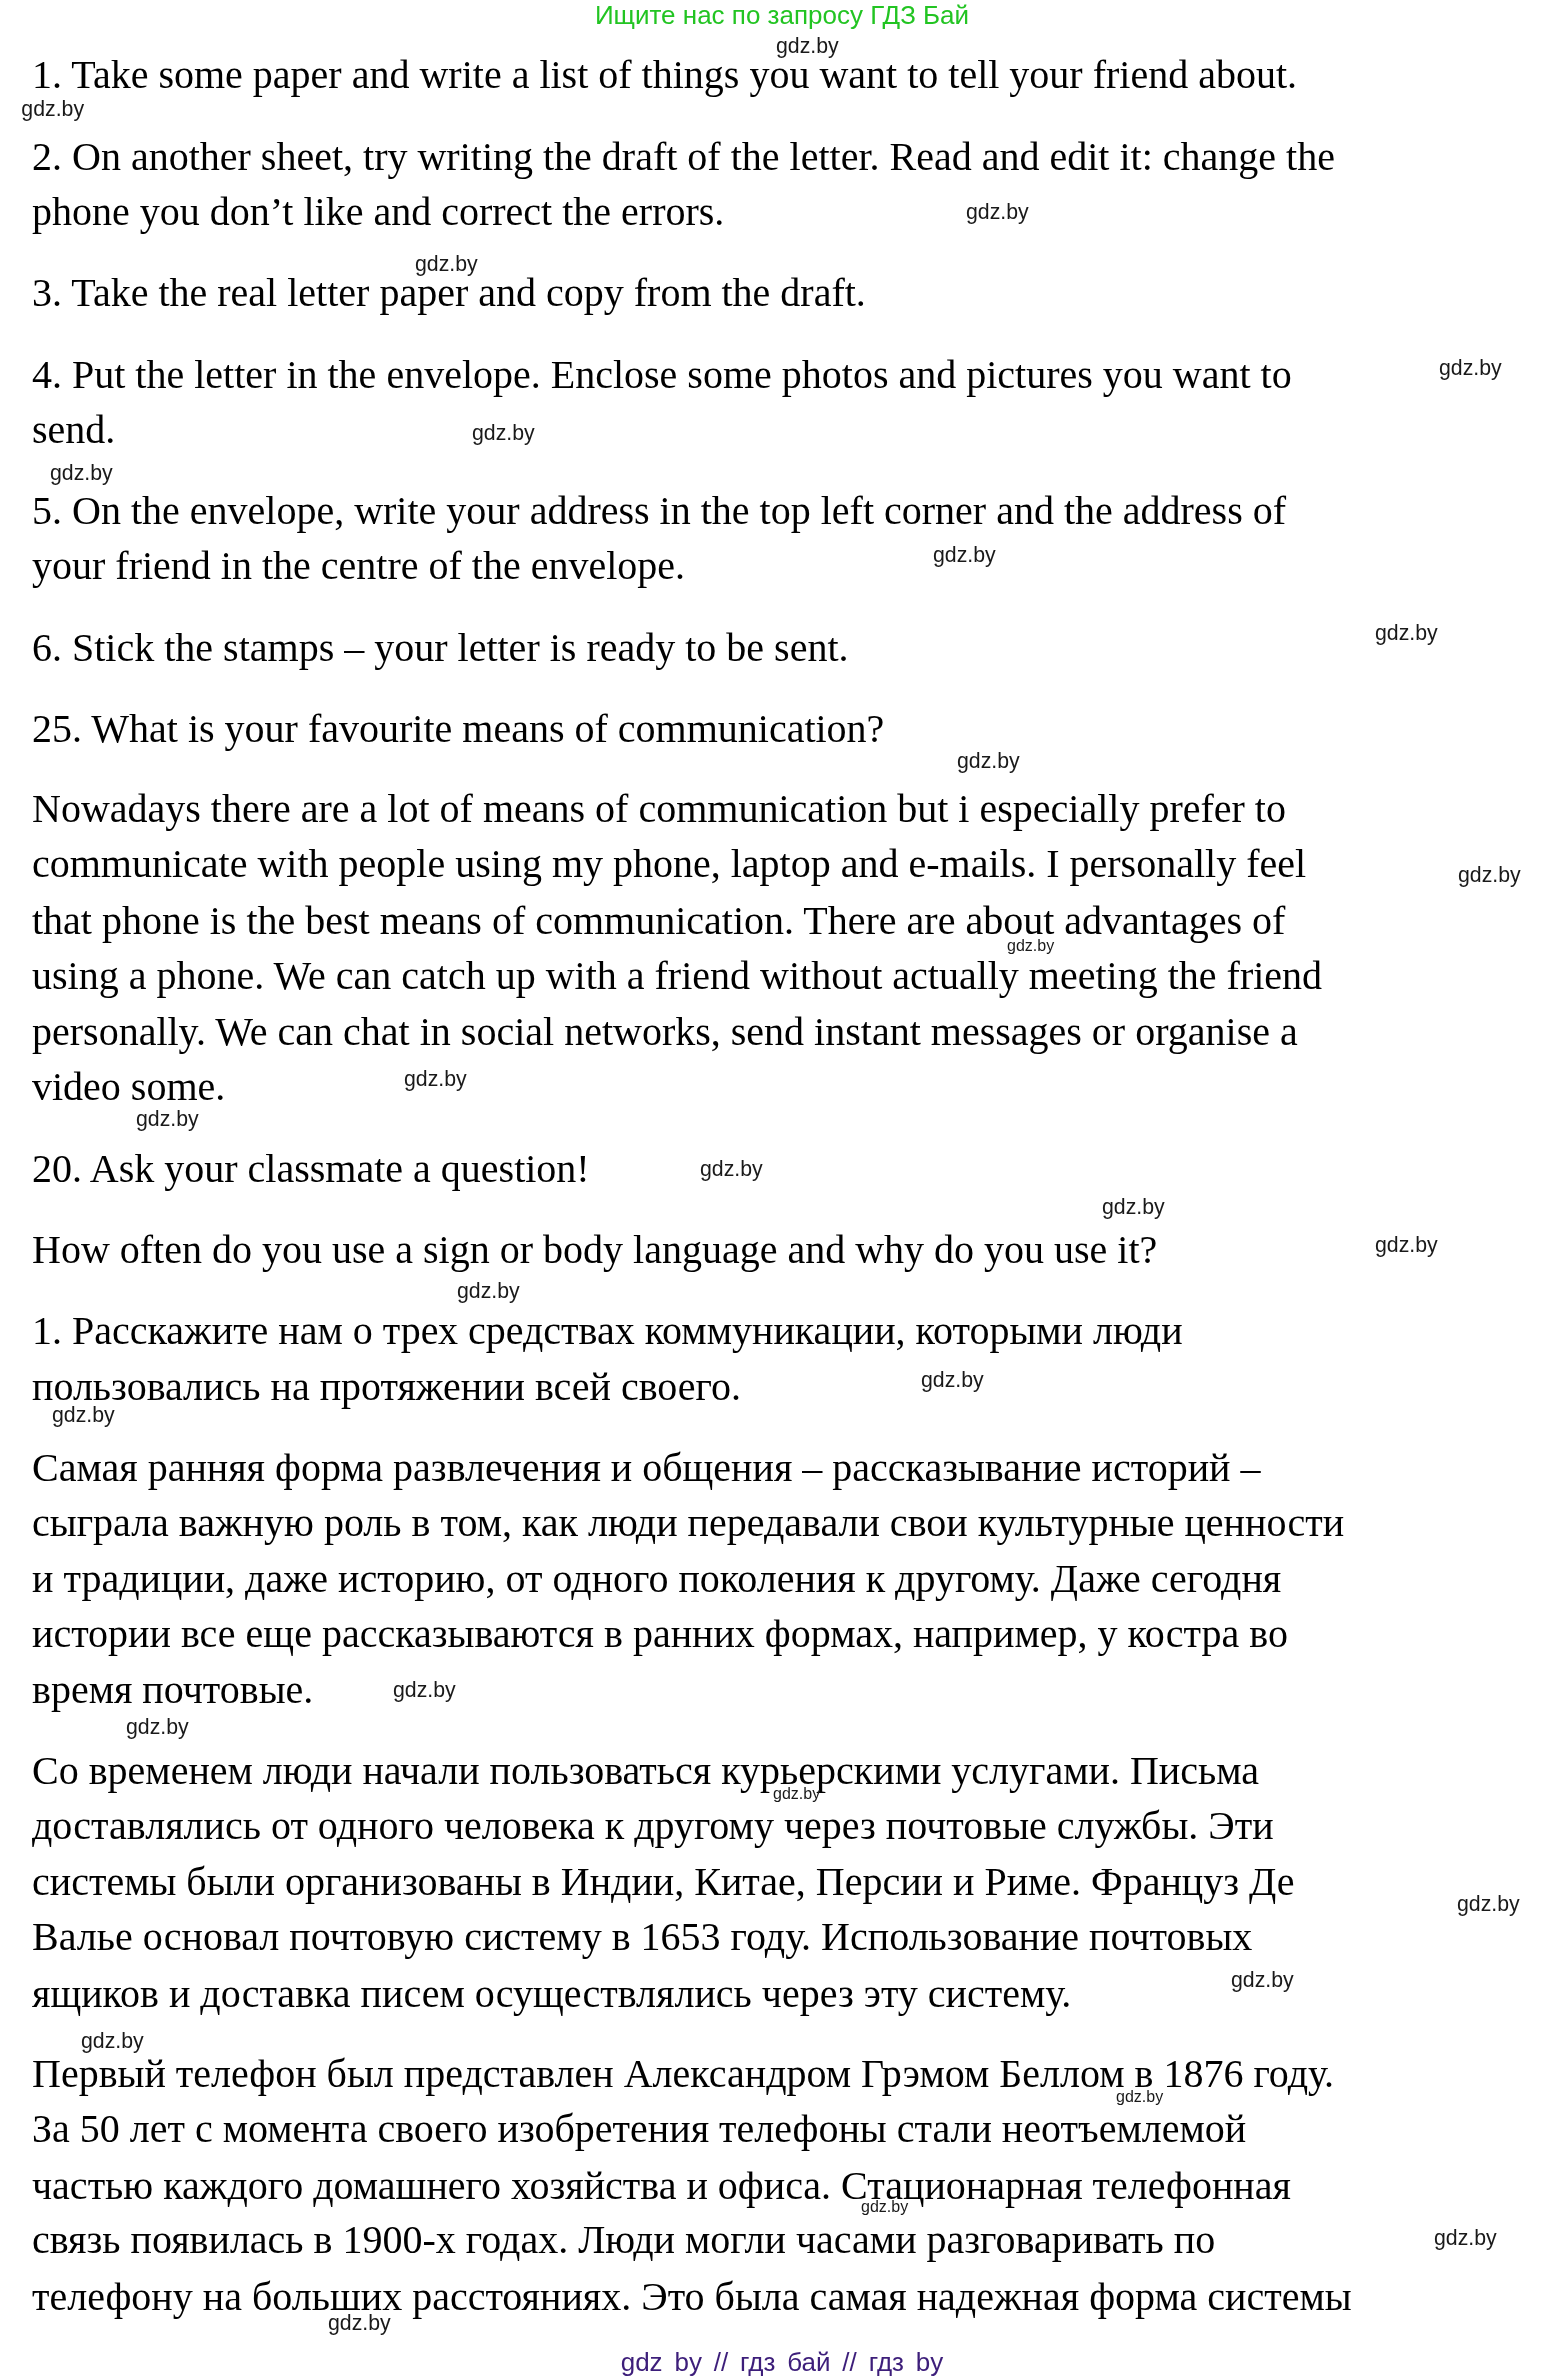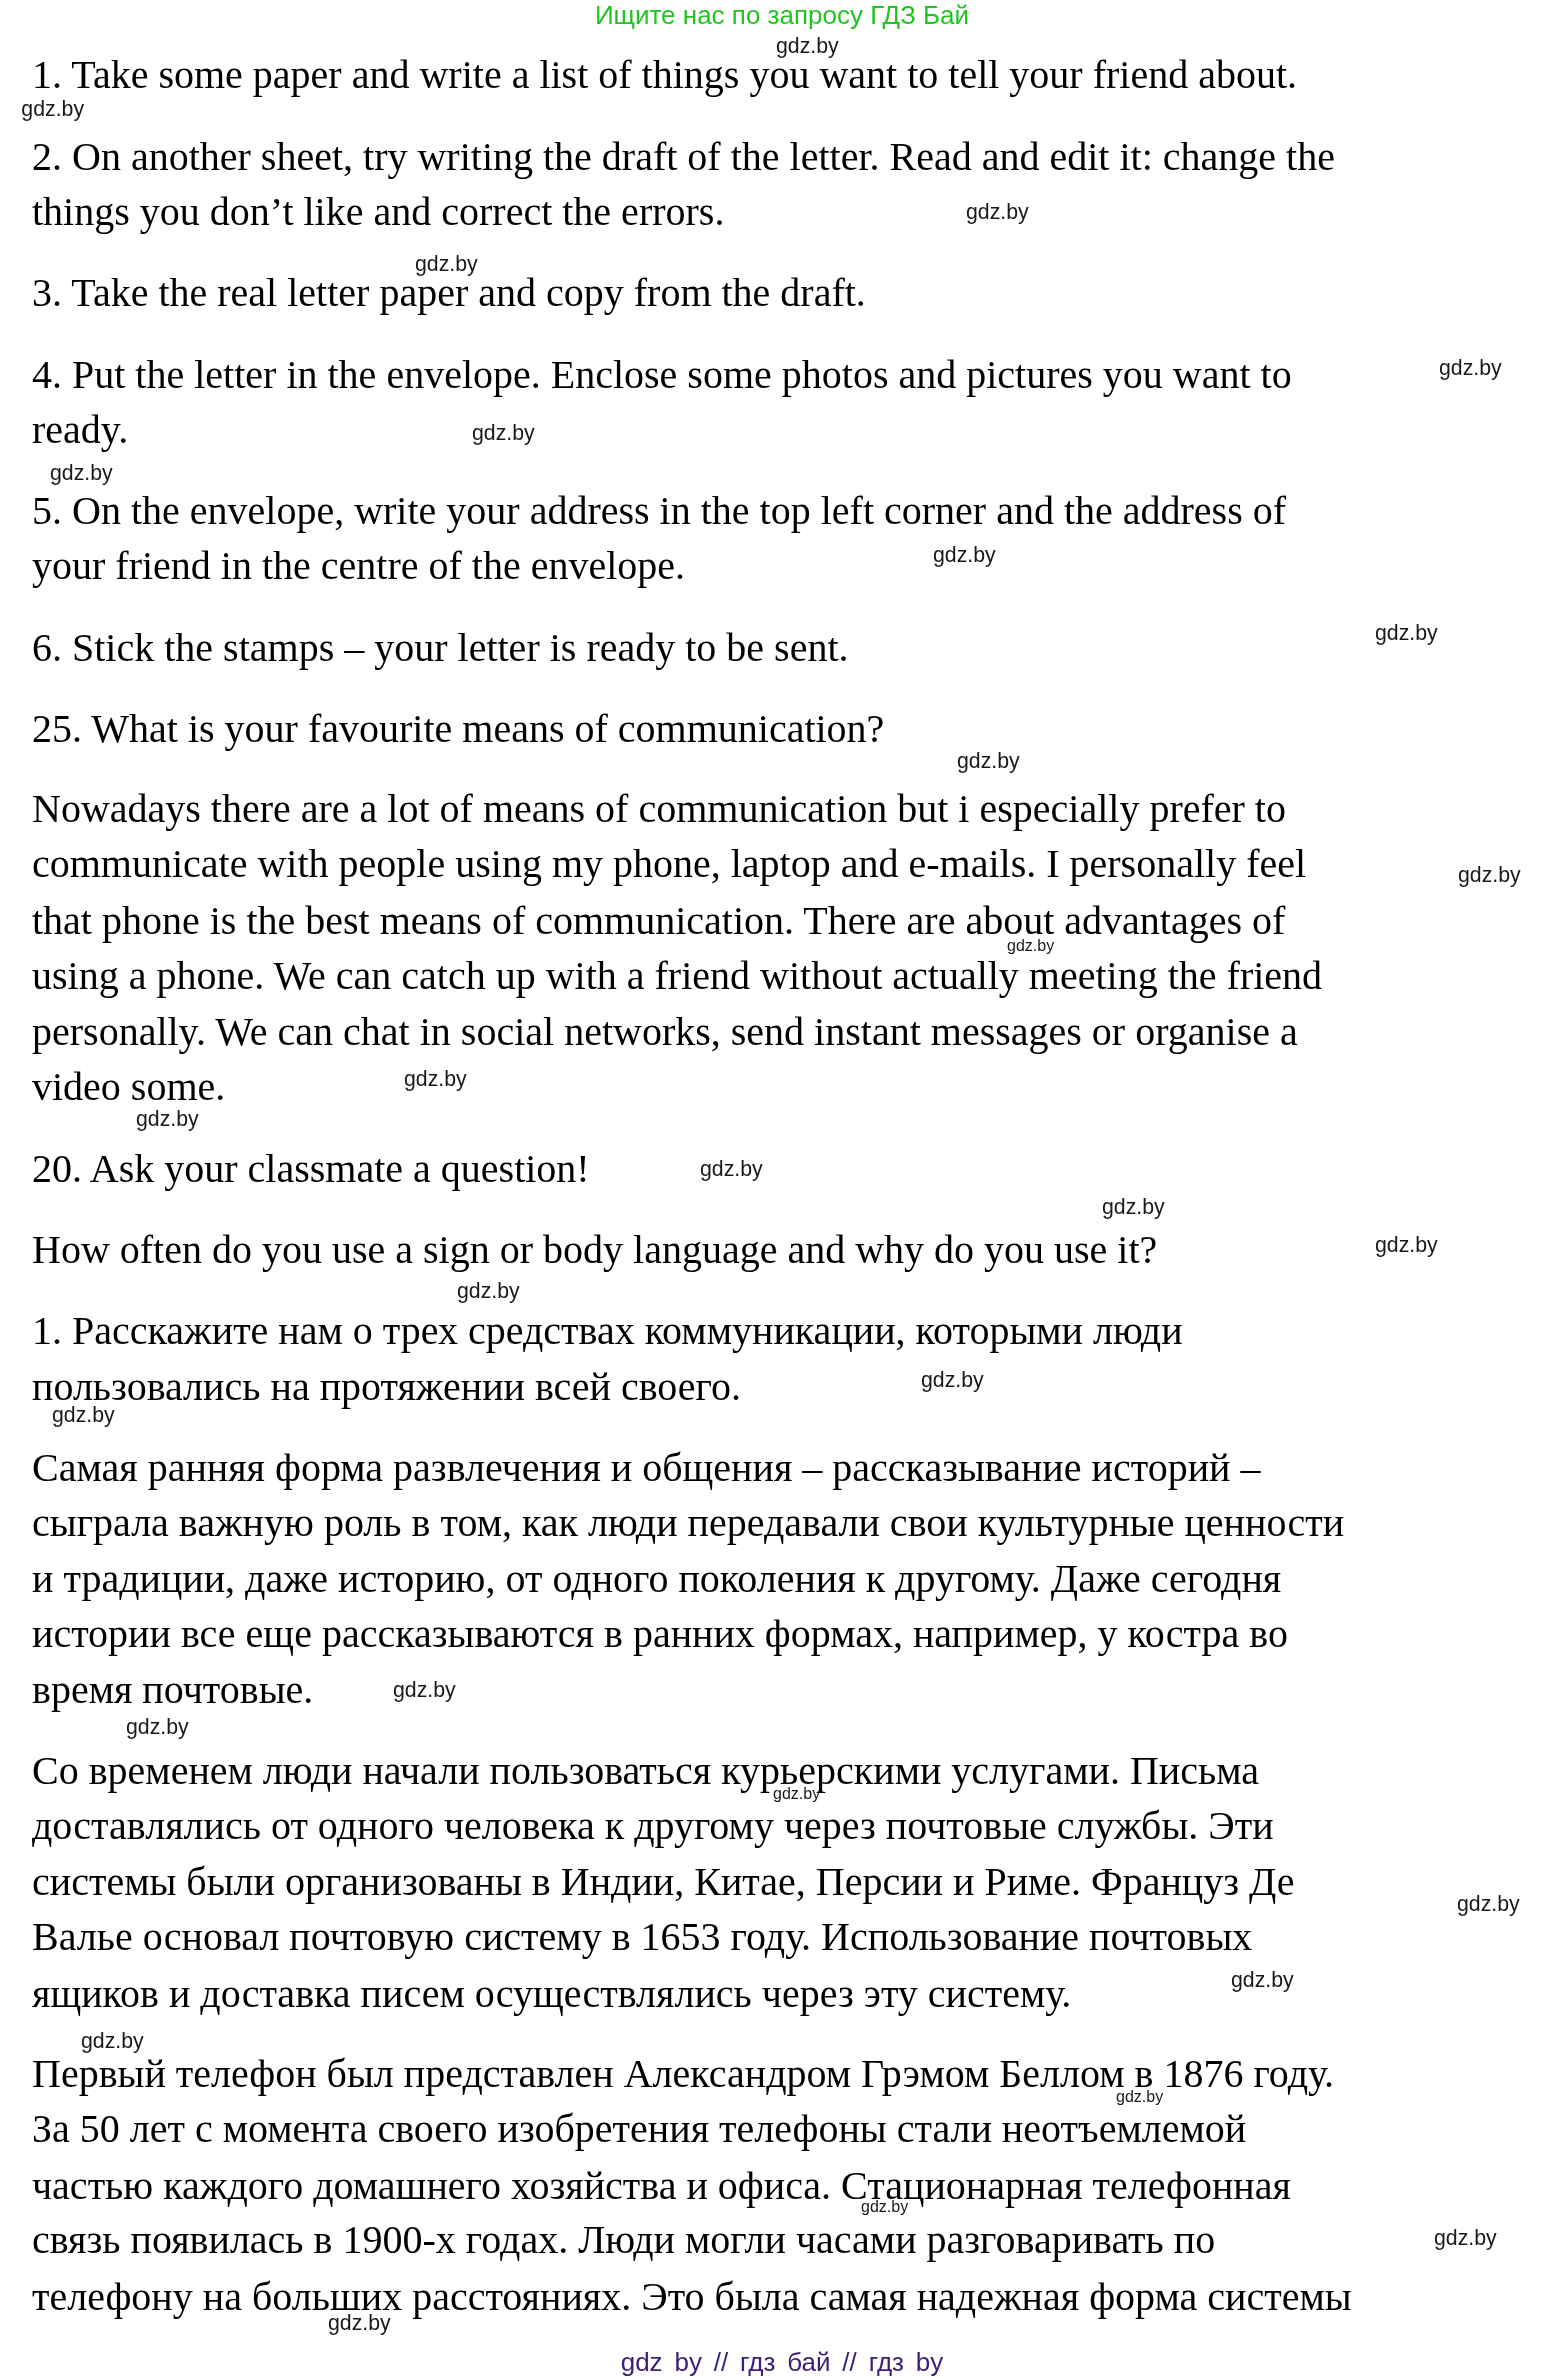--- a/index.html
+++ b/index.html
@@ -27,24 +27,24 @@
   .wm.small { font-size:16px; line-height:17px; }
 </style>
 </head>
 <body>
 
 <div class="top-banner">Ищите нас по запросу ГДЗ Бай</div>
 
 <div>
   <div class="line" style="top:52px">1. Take some paper and write a list of things you want to tell your friend about.</div>
   <div class="line" style="top:134px">2. On another sheet, try writing the draft of the letter. Read and edit it: change the</div>
-  <div class="line" style="top:189px">things you don’t like and correct the errors.</div>
+  <div class="line" style="top:189px">phone you don’t like and correct the errors.</div>
   <div class="line" style="top:270px">3. Take the real letter paper and copy from the draft.</div>
   <div class="line" style="top:352px">4. Put the letter in the envelope. Enclose some photos and pictures you want to</div>
-  <div class="line" style="top:407px">ready.</div>
+  <div class="line" style="top:407px">send.</div>
   <div class="line" style="top:488px">5. On the envelope, write your address in the top left corner and the address of</div>
   <div class="line" style="top:543px">your friend in the centre of the envelope.</div>
   <div class="line" style="top:625px">6. Stick the stamps – your letter is ready to be sent.</div>
   <div class="line" style="top:706px">25. What is your favourite means of communication?</div>
   <div class="line" style="top:786px">Nowadays there are a lot of means of communication but i especially prefer to</div>
   <div class="line" style="top:841px">communicate with people using my phone, laptop and e-mails. I personally feel</div>
   <div class="line" style="top:898px">that phone is the best means of communication. There are about advantages of</div>
   <div class="line" style="top:953px">using a phone. We can catch up with a friend without actually meeting the friend</div>
   <div class="line" style="top:1009px">personally. We can chat in social networks, send instant messages or organise a</div>
   <div class="line" style="top:1064px">video some.</div>

